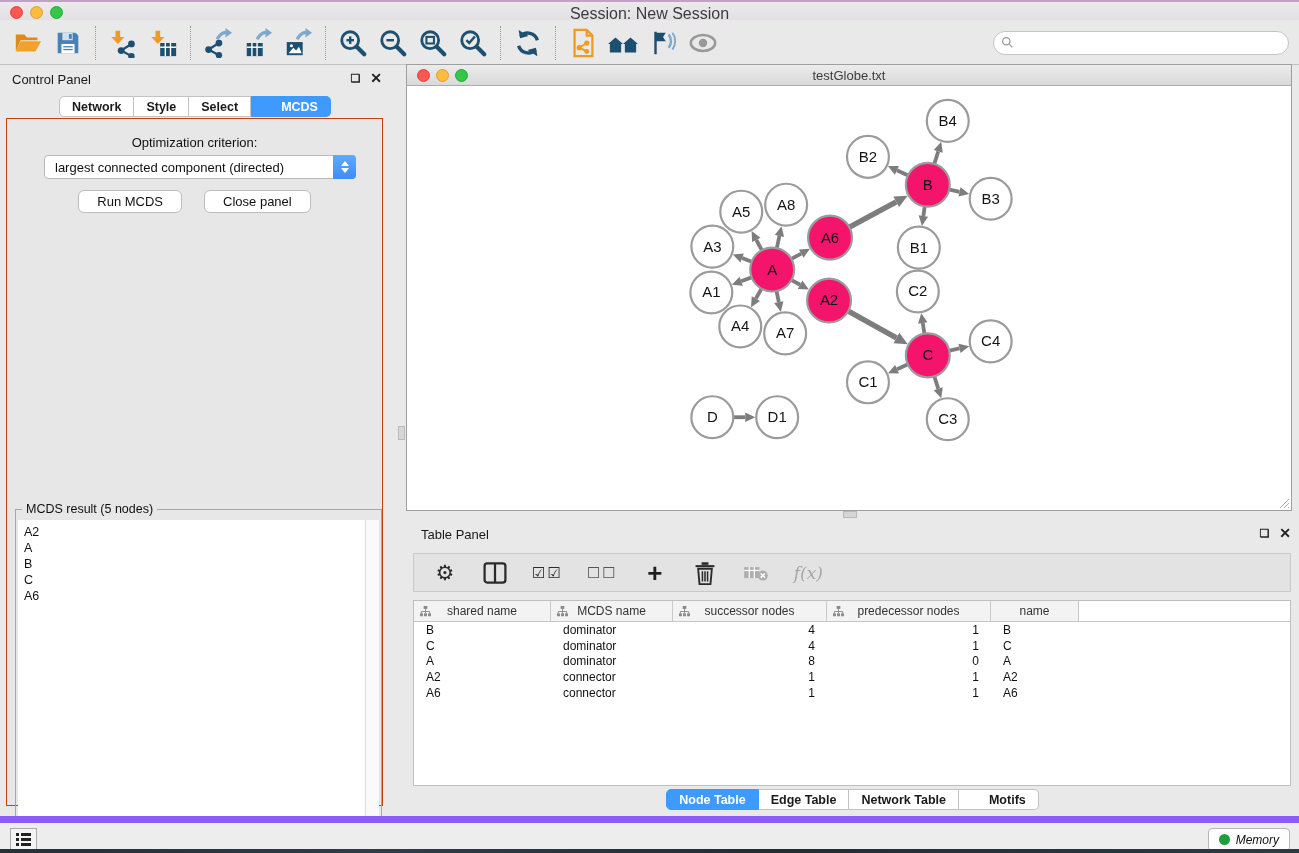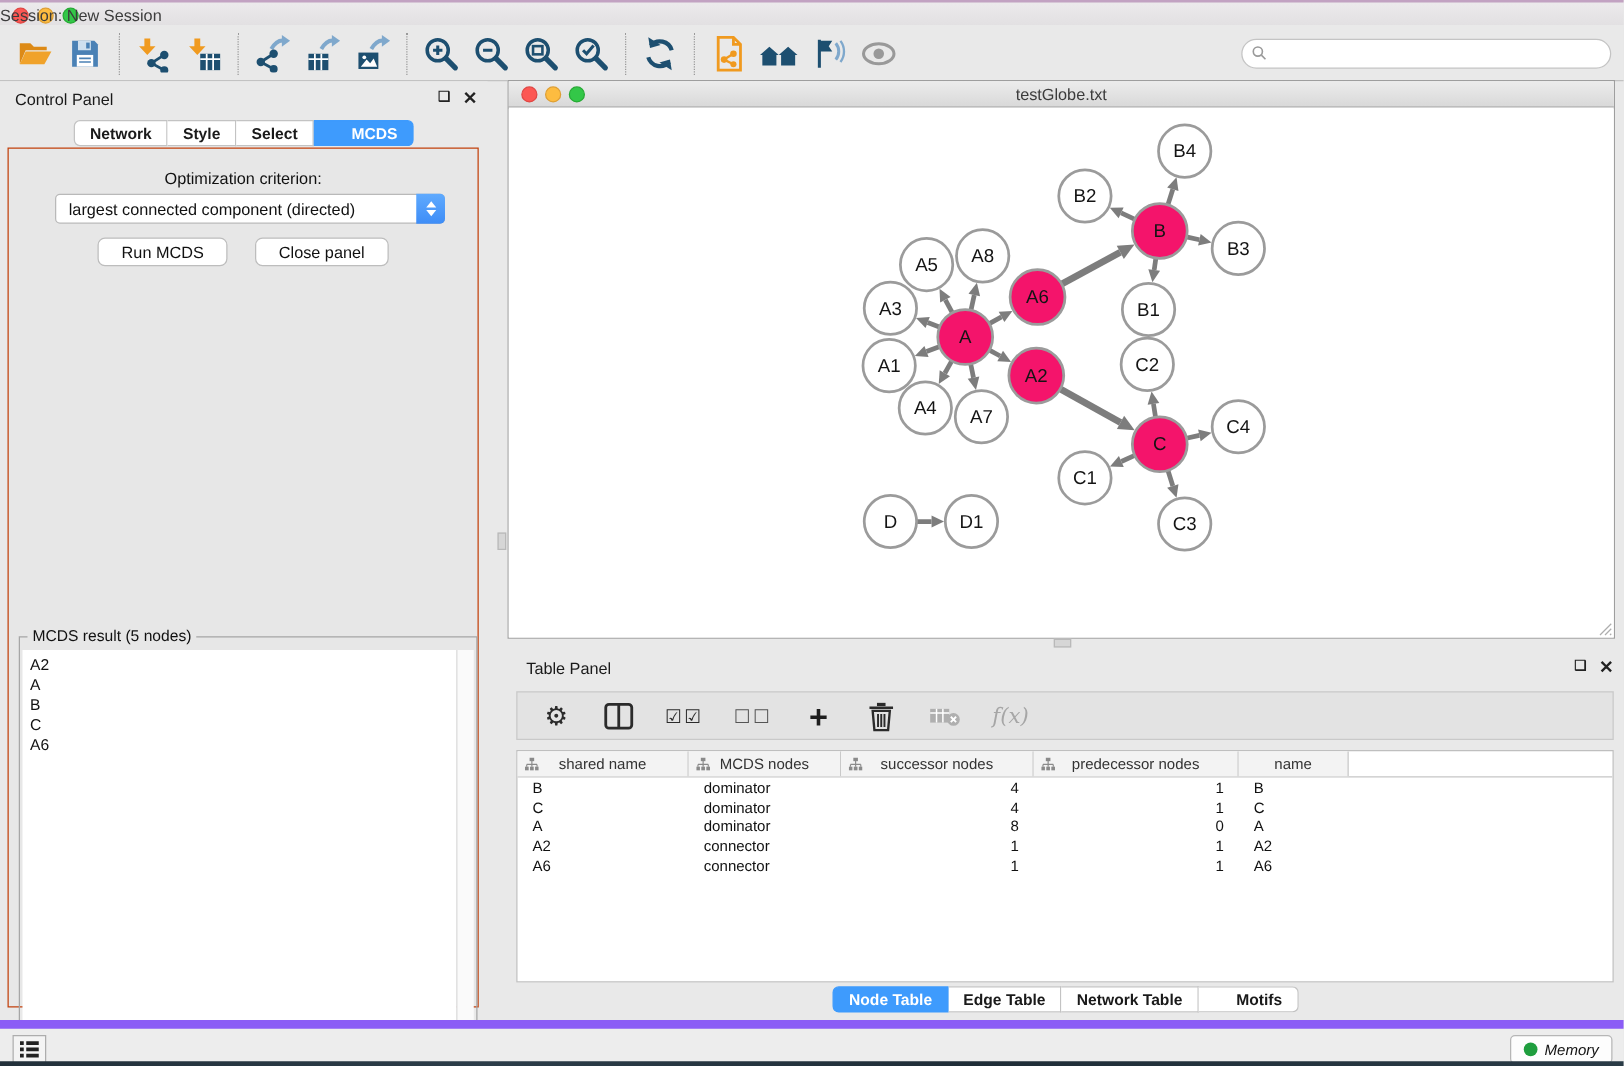--- a/index.html
+++ b/index.html
@@ -7,22 +7,22 @@
   body { font-family:"Liberation Sans", sans-serif; background:#E9E9E9; position:relative; }
 
   
   #titlebar { position:absolute; left:0; top:0; width:1299px; height:20px;
     border-top:2px solid #C2A2C2; background:linear-gradient(#ECEAEC,#E2E0E2); }
   .tl { width:13px; height:13px; border-radius:50%; display:inline-block; }
   .tl.red    { background:#FC5753; border:1px solid #DF4744; }
   .tl.yellow { background:#FDBC40; border:1px solid #DE9F34; }
   .tl.green  { background:#33C748; border:1px solid #27AA35; }
   #titlebar .lights { position:absolute; left:10px; top:4px; display:flex; gap:7px; }
-  #titlebar .title { position:absolute; left:0; right:0; top:3px; text-align:left;
-    font-size:13px; color:#3C3C3C; }
+  #titlebar .title { position:absolute; left:0; right:0; top:3px; text-align:center;
+    font-size:16px; color:#3C3C3C; }
 
   
   #toolbar { position:absolute; left:0; top:22px; width:1299px; height:43px;
     background:#E9E9E9; border-bottom:1px solid #C2C2C2; display:flex; align-items:center;
     padding-left:8px; }
   .tb-btn { width:40px; height:36px; display:flex; align-items:center; justify-content:center; }
   .tb-div { height:34px; border-left:1px dotted #9A9A9A; margin:0 7px; }
   #search-wrap { margin-left:auto; margin-right:10px; position:relative; }
   #search-input { width:296px; height:24px; border:1px solid #C4C4C4; border-radius:12px;
     background:#FFFFFF; padding-left:26px; font-size:12px; outline:none; }
@@ -523,21 +523,21 @@
               <rect x="8.8" y="8" width="3.2" height="3.2"></rect>
             </g>
             <g stroke="#8A8A8A" stroke-width="1">
               <line x1="6" y1="3" x2="6" y2="6"></line>
               <line x1="1.5" y1="6" x2="10.5" y2="6"></line>
               <line x1="1.5" y1="6" x2="1.5" y2="8"></line>
               <line x1="6" y1="6" x2="6" y2="8"></line>
               <line x1="10.5" y1="6" x2="10.5" y2="8"></line>
             </g>
           </svg>
-          <span>MCDS nodes</span>
+          <span>MCDS name</span>
         </div>
         <div class="nt-hcell" style="width: 154px;">
           <svg class="tree-ico" width="11" height="11" viewBox="0 0 12 12">
             <g fill="#8A8A8A">
               <rect x="4" y="0" width="4" height="3.2"></rect>
               <rect x="0" y="8" width="3.2" height="3.2"></rect>
               <rect x="4.4" y="8" width="3.2" height="3.2"></rect>
               <rect x="8.8" y="8" width="3.2" height="3.2"></rect>
             </g>
             <g stroke="#8A8A8A" stroke-width="1">

